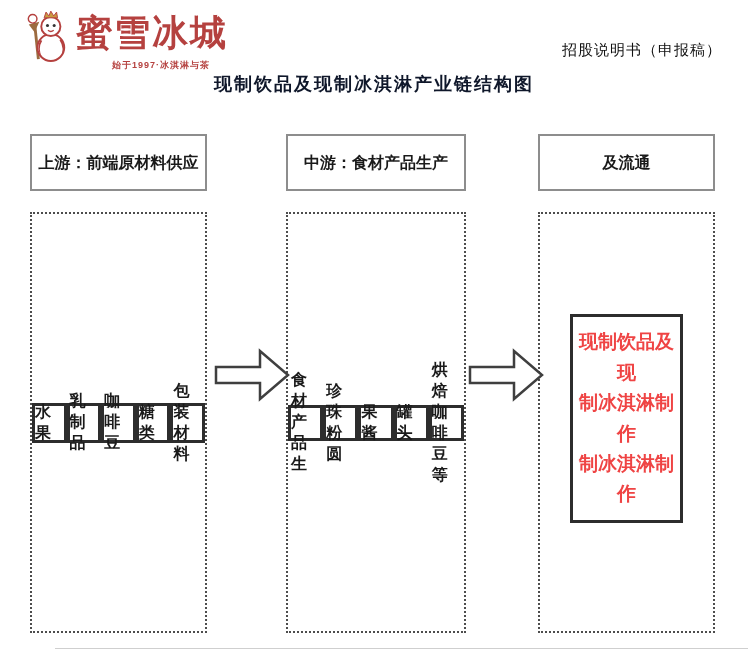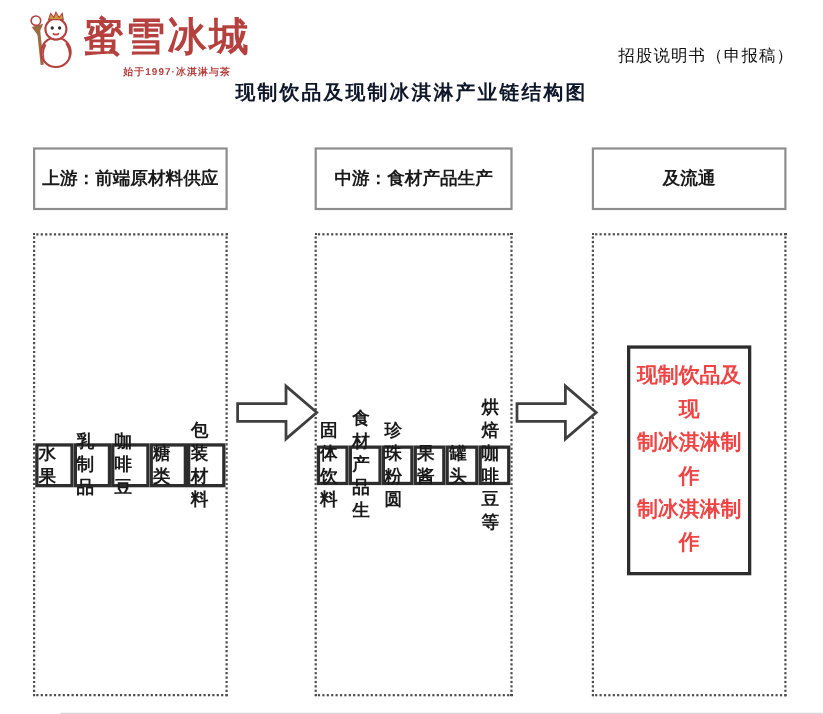--- a/index.html
+++ b/index.html
@@ -188,21 +188,20 @@
       <div class="item-box">包装材料</div>
     </div>
   </div>
 
   <div class="column column-2">
     <div class="stage-header">
       <span>中游：食材产品生</span>
       <span>产</span>
     </div>
     <div class="dashed-container pad-6">
-      <div class="item-box">固体饮料</div>
       <div class="item-box">食材产品生</div>
       <div class="item-box">珍珠粉圆</div>
       <div class="item-box">果酱</div>
       <div class="item-box">罐头</div>
       <div class="item-box">烘焙咖啡豆等</div>
     </div>
   </div>
 
   <div class="column column-3">
     <div class="stage-header">

